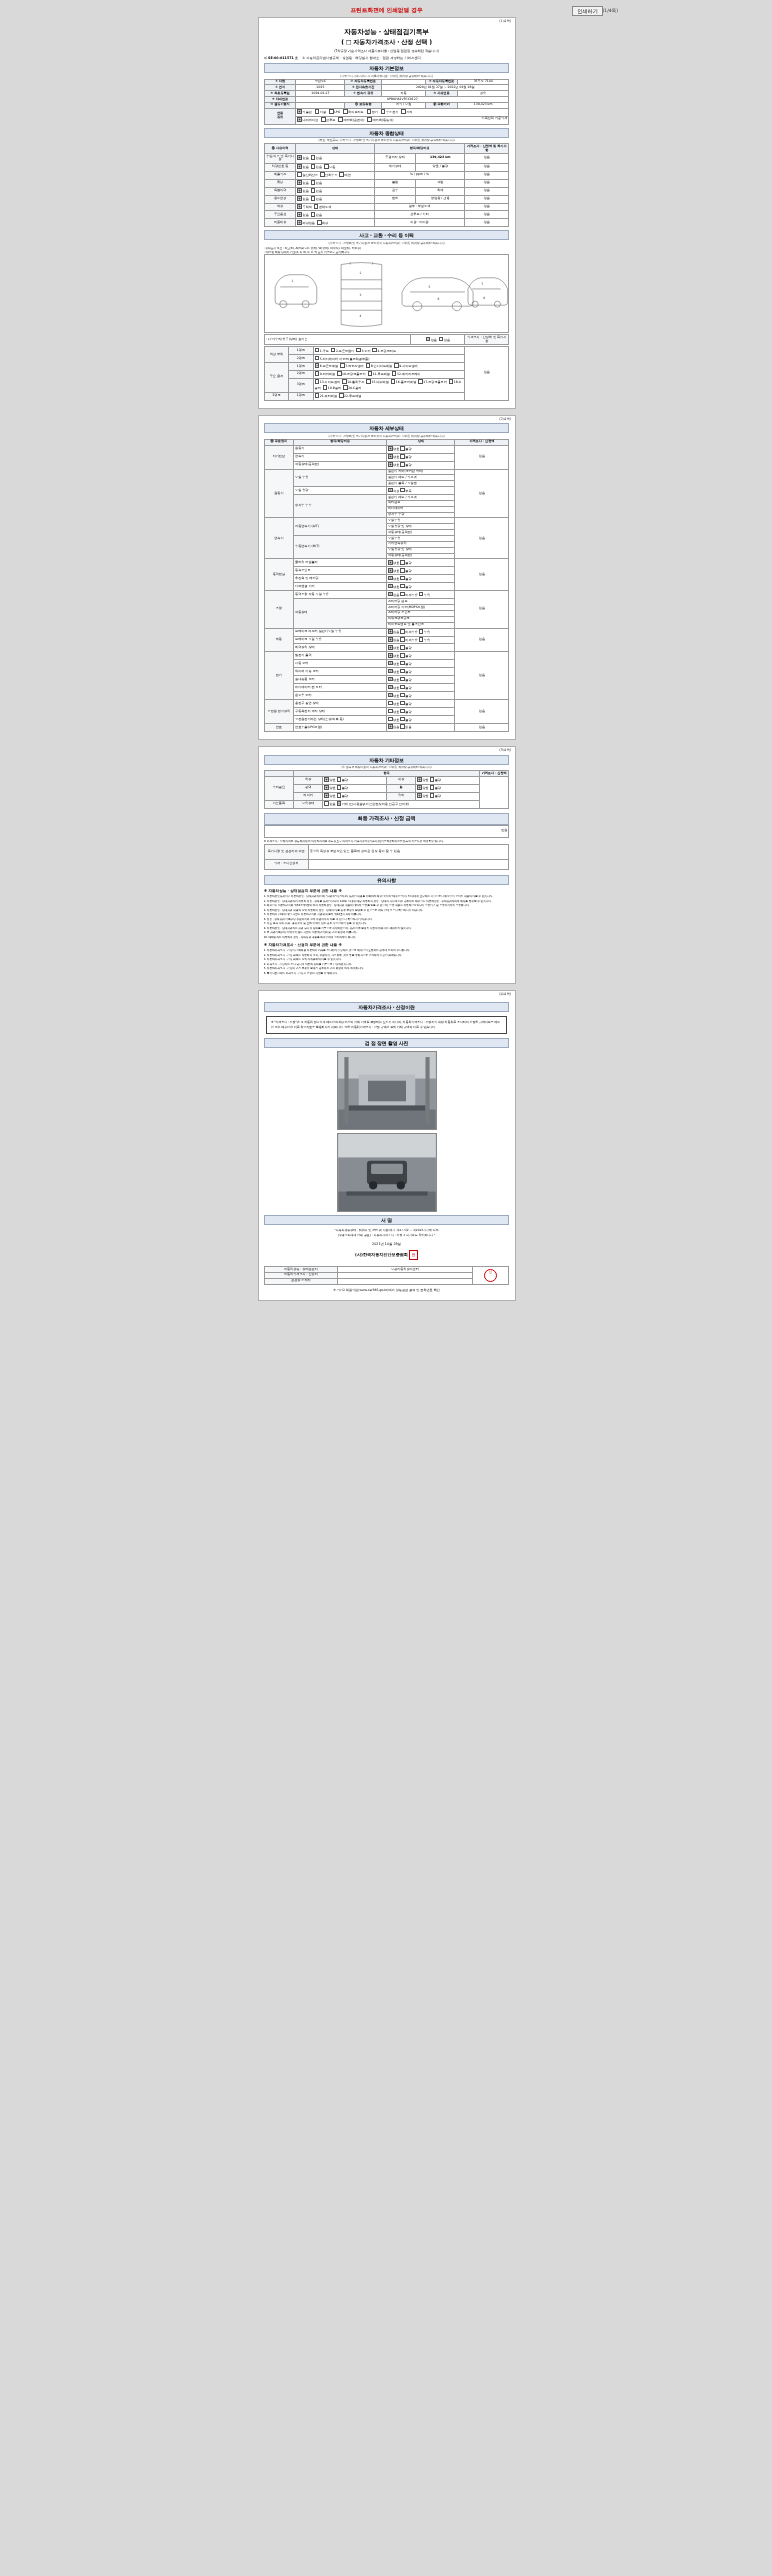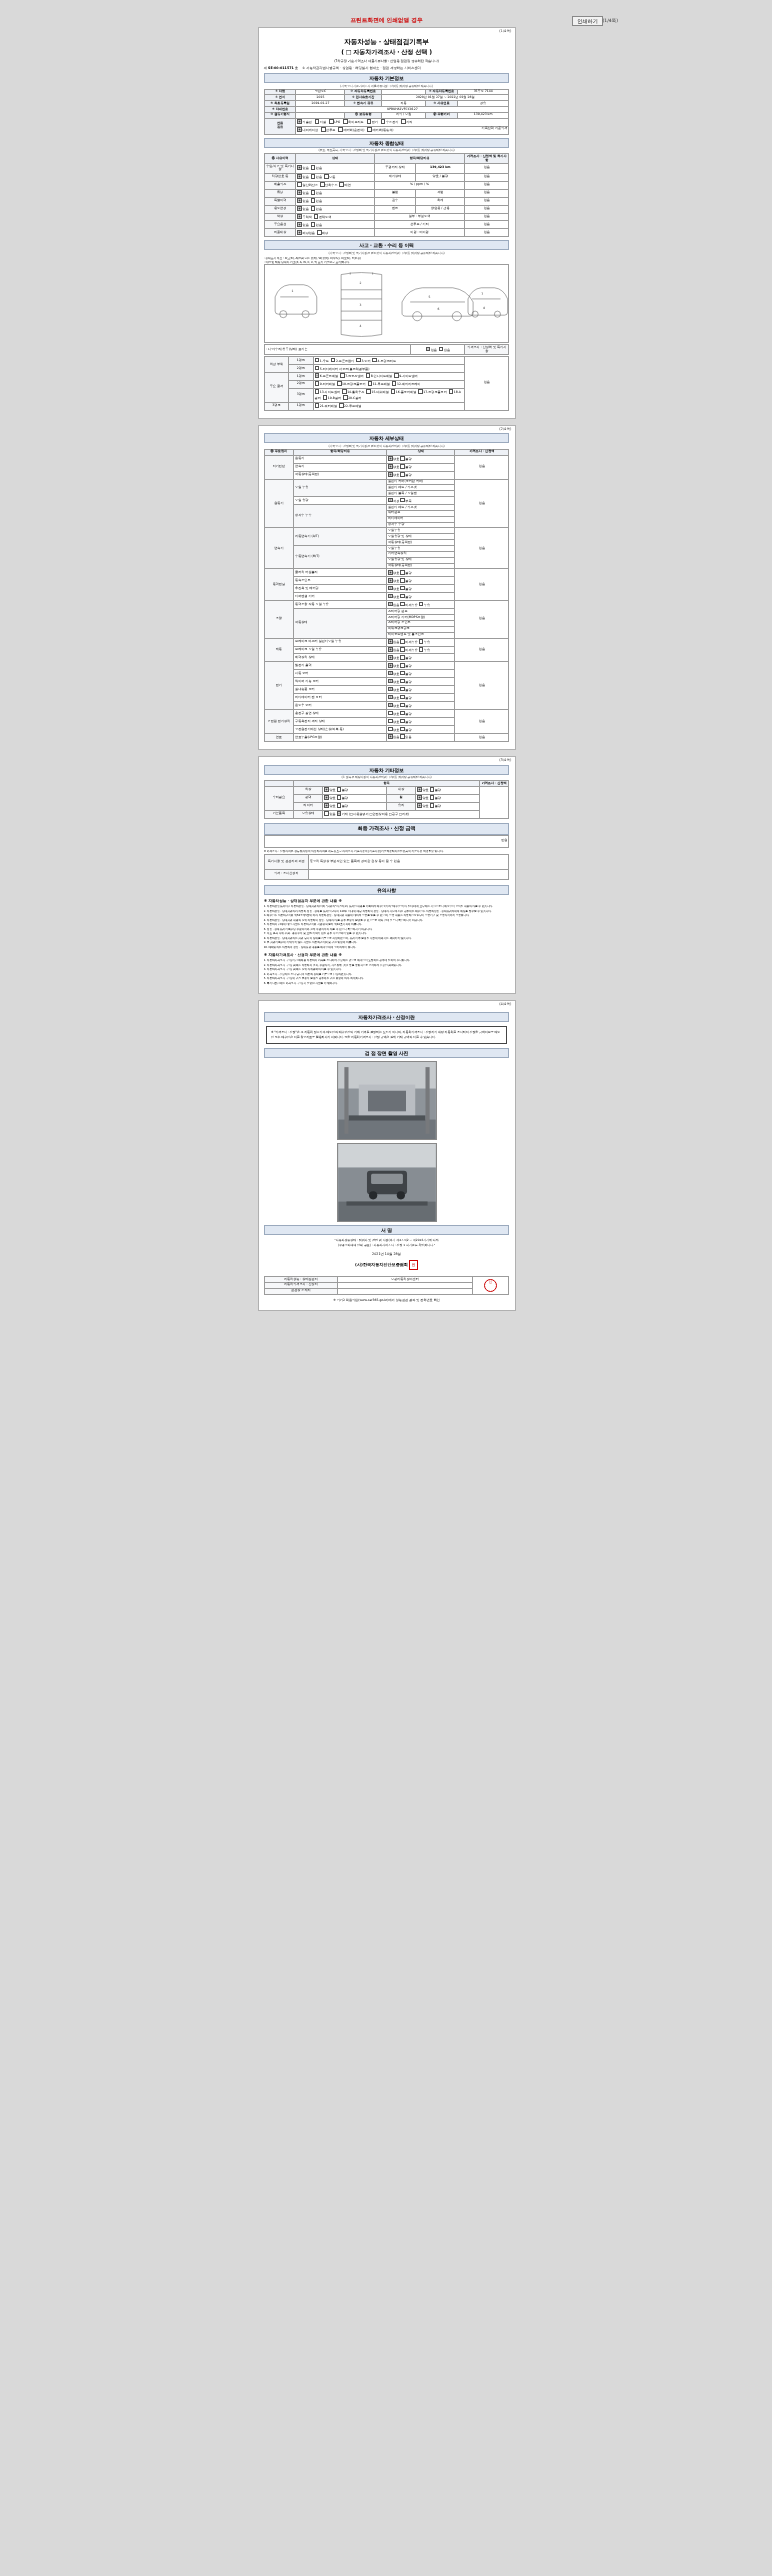--- a/index.html
+++ b/index.html
@@ -1,17 +1,17 @@
 <!DOCTYPE html>
 <html style="font-size:8.2px"><head>
 <meta charset="utf-8">
 <style>
   html,body{margin:0;padding:0;background:#d9d9d9;font-family:"DejaVu Sans","Liberation Sans",sans-serif;}
   body{width:773px;}
-  .page-wrap{width:773px;margin:14px auto;}
+  .page-wrap{width:773px;margin:4px auto;}
   .topbar{height:13.4px;display:flex;align-items:center;justify-content:center;position:relative;background:#d9d9d9;}
   .topbar .ttl{color:#c00;font-size:5.7px;font-weight:bold;}
   .topbar .btn{position:absolute;right:170px;top:2.1px;border:0.5px solid #888;background:#f2f2f2;font-size:5.2px;padding:0.5px 4.1px;}
   .topbar .pg{position:absolute;right:155px;top:3.6px;font-size:4.6px;color:#333;}
   .sheet{width:258px;margin:0 auto 6.2px auto;background:#fff;border:0.5px solid #b0b0b0;padding:4.1px 5.2px 7.2px 5.2px;box-sizing:border-box;position:relative;}
   .pgno{position:absolute;right:3.1px;top:1px;font-size:3.6px;color:#444;}
   .doc-title{text-align:center;font-size:6.7px;font-weight:bold;line-height:1.35;margin:5.2px 0 1px 0;letter-spacing:-0.2px;}
   .doc-title2{text-align:center;font-size:6.2px;font-weight:bold;margin-bottom:2.1px;letter-spacing:-0.2px;}
   .doc-sub{text-align:center;font-size:3.3px;margin-bottom:3.1px;letter-spacing:-0.1px;}
   .band{background:#dfe7f2;border:0.5px solid #9aa9bd;text-align:center;font-size:4.9px;font-weight:bold;padding:1px 0;margin:3.1px 0 0 0;letter-spacing:-0.2px;}

